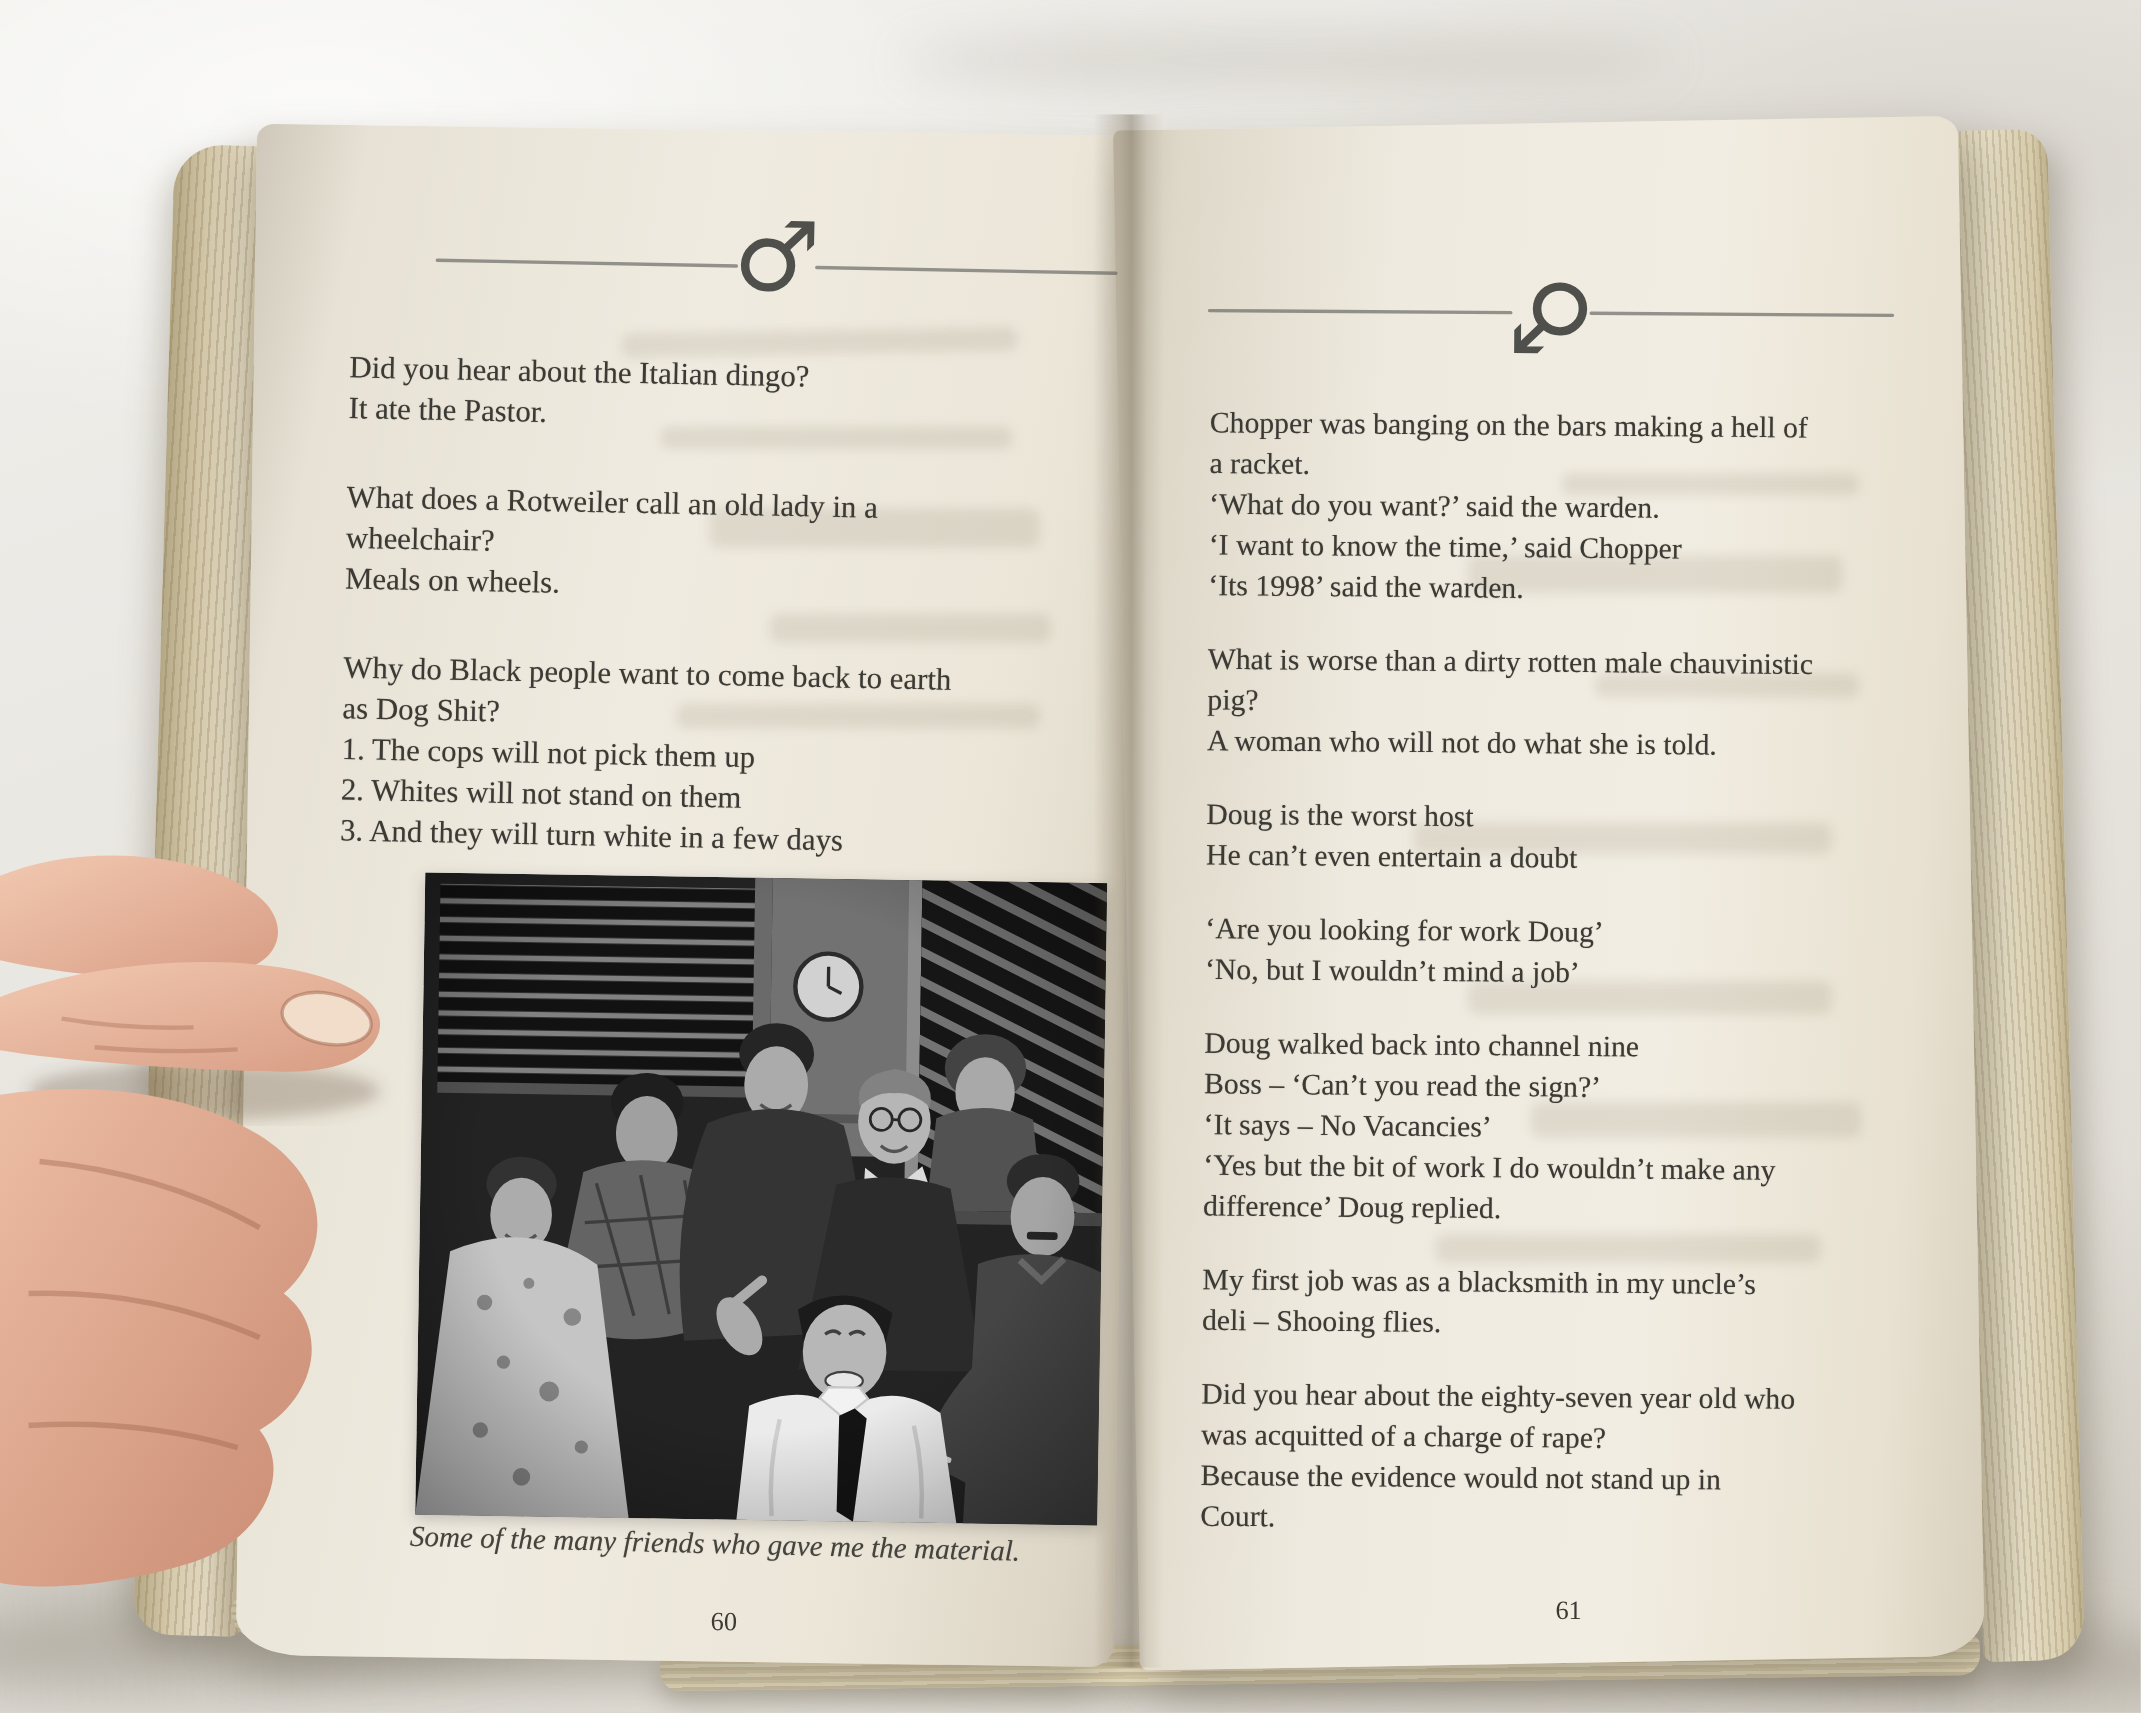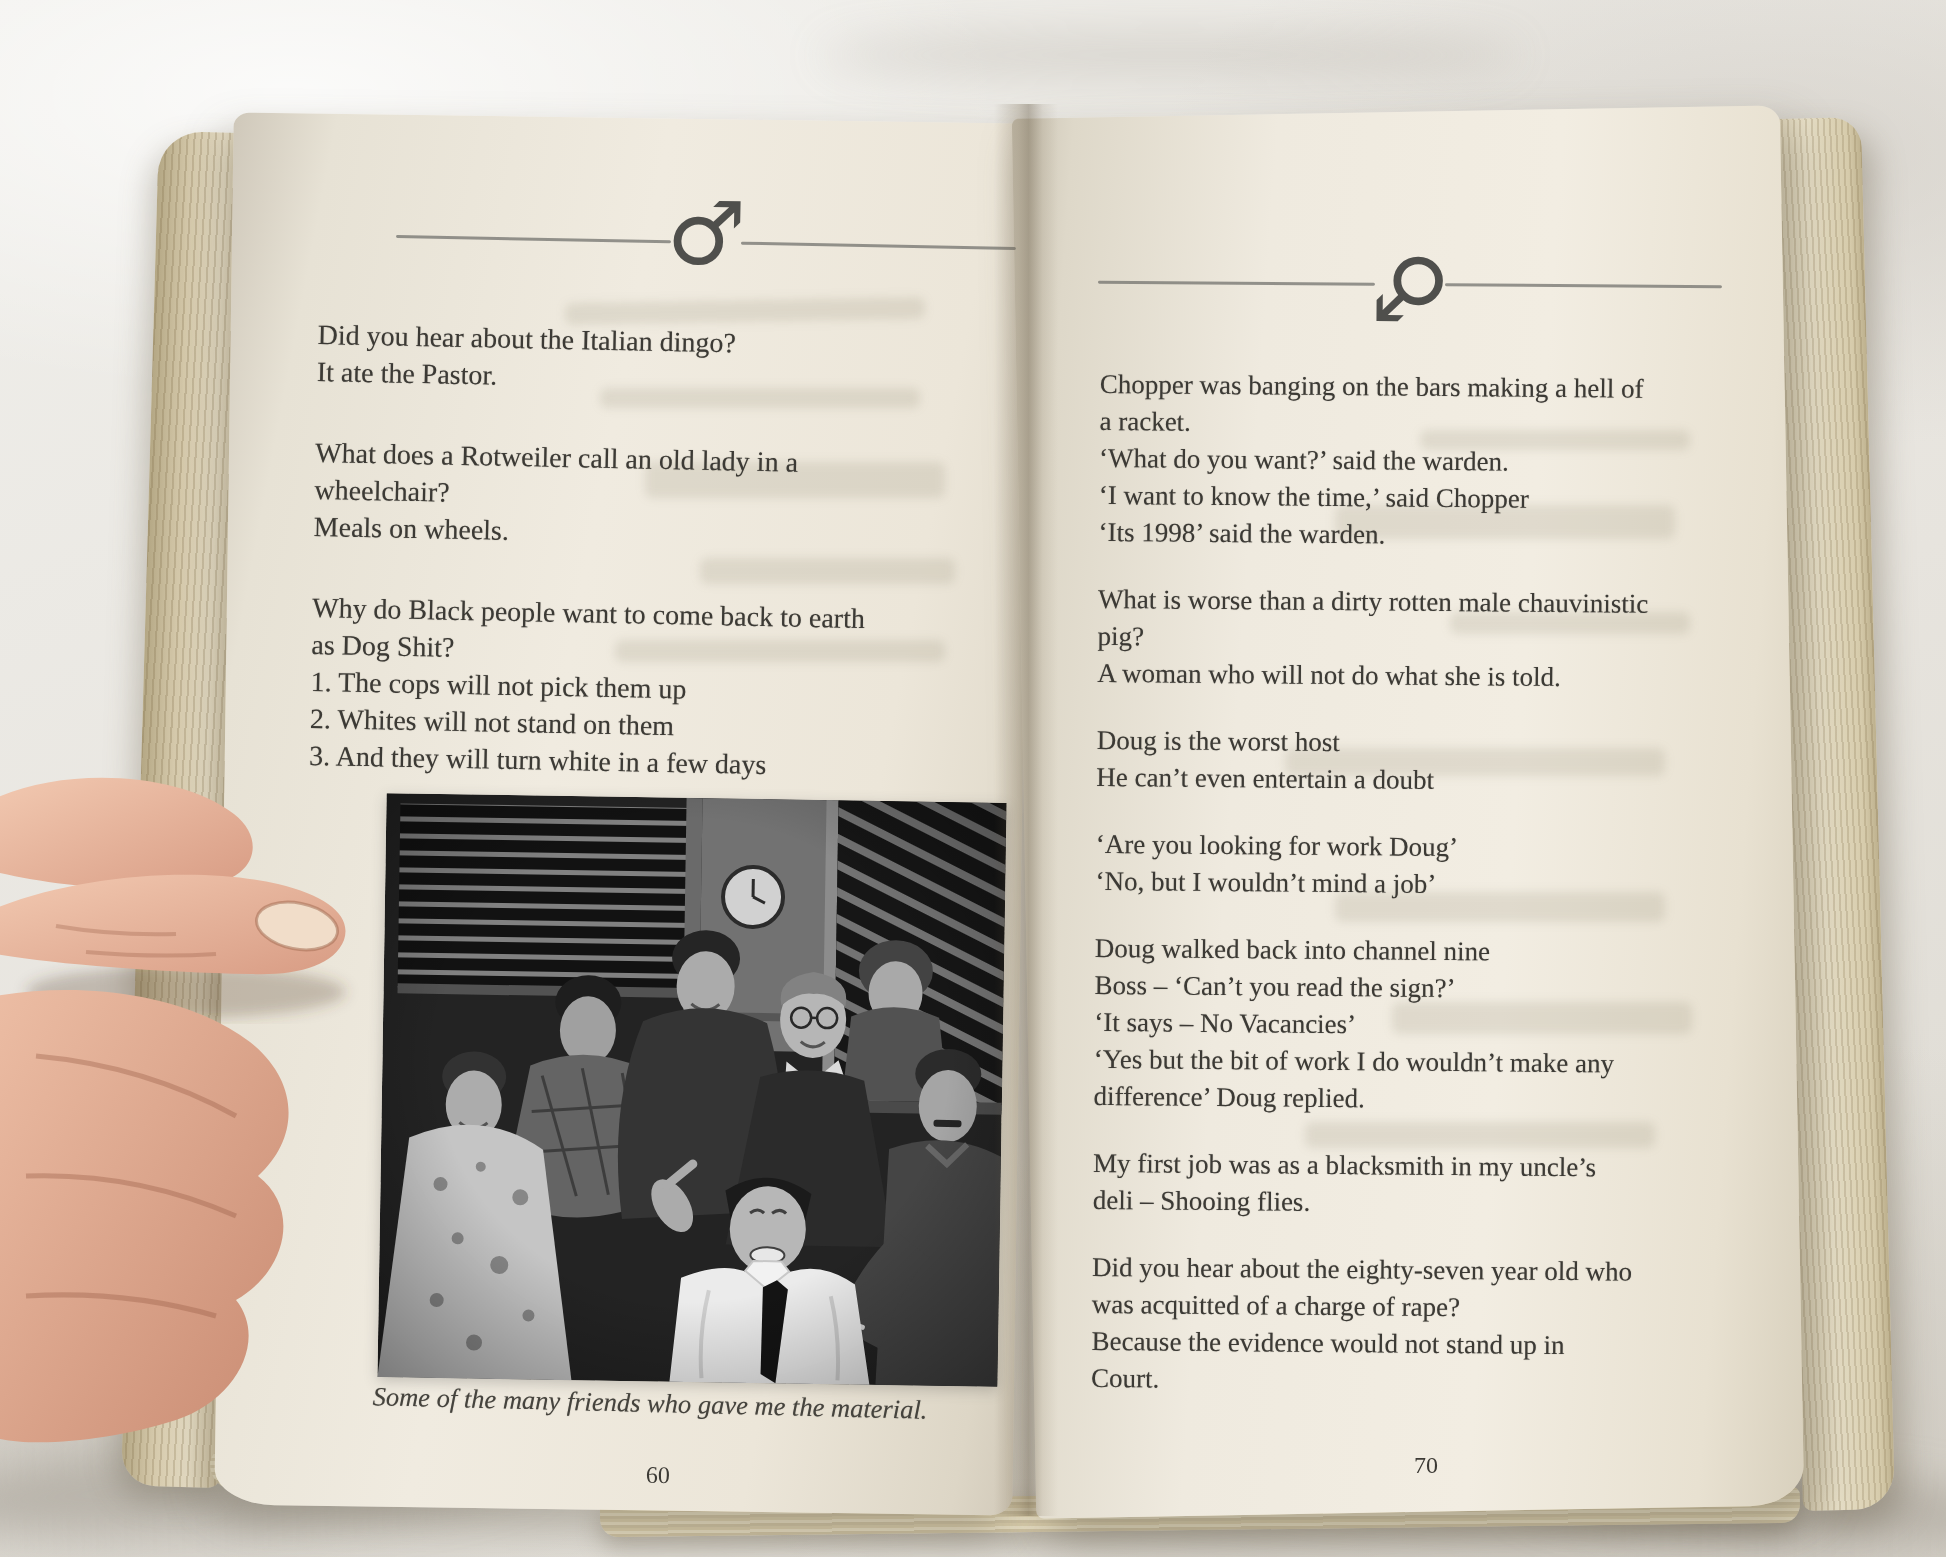--- a/index.html
+++ b/index.html
@@ -299,21 +299,21 @@
       <div class="pline">deli – Shooing flies.</div>
     </div>
     <div class="para">
       <div class="pline">Did you hear about the eighty-seven year old who</div>
       <div class="pline">was acquitted of a charge of rape?</div>
       <div class="pline">Because the evidence would not stand up in</div>
       <div class="pline">Court.</div>
     </div>
   </div>
 
-  <div class="pagenum pagenum-right">70</div>
+  <div class="pagenum pagenum-right">61</div>
 
   <div class="hand">
     <svg viewBox="0 0 370 740" xmlns="http://www.w3.org/2000/svg">
       <defs>
         <linearGradient id="skin1" x1="0" y1="0" x2="1" y2="1">
           <stop offset="0" stop-color="#f2c9b1"></stop>
             <stop offset="1" stop-color="#d89c84"></stop>
         </linearGradient>
         <linearGradient id="skin2" x1="0" y1="0" x2="1" y2="1">
           <stop offset="0" stop-color="#ecbda4"></stop>

